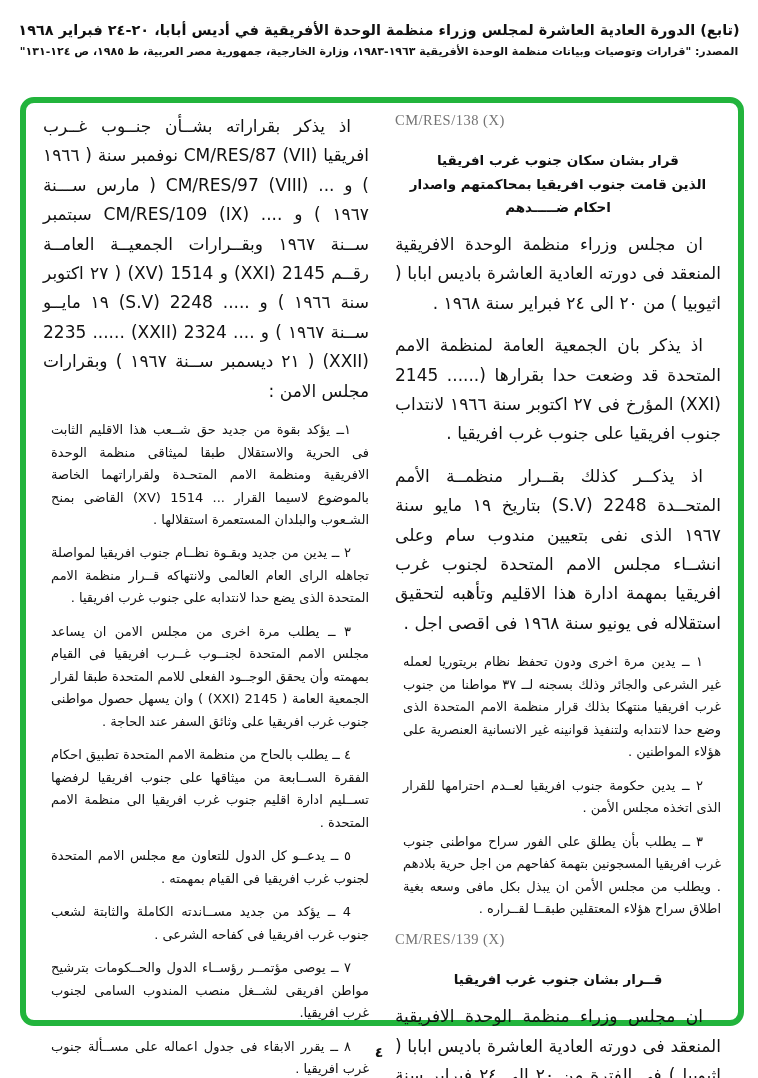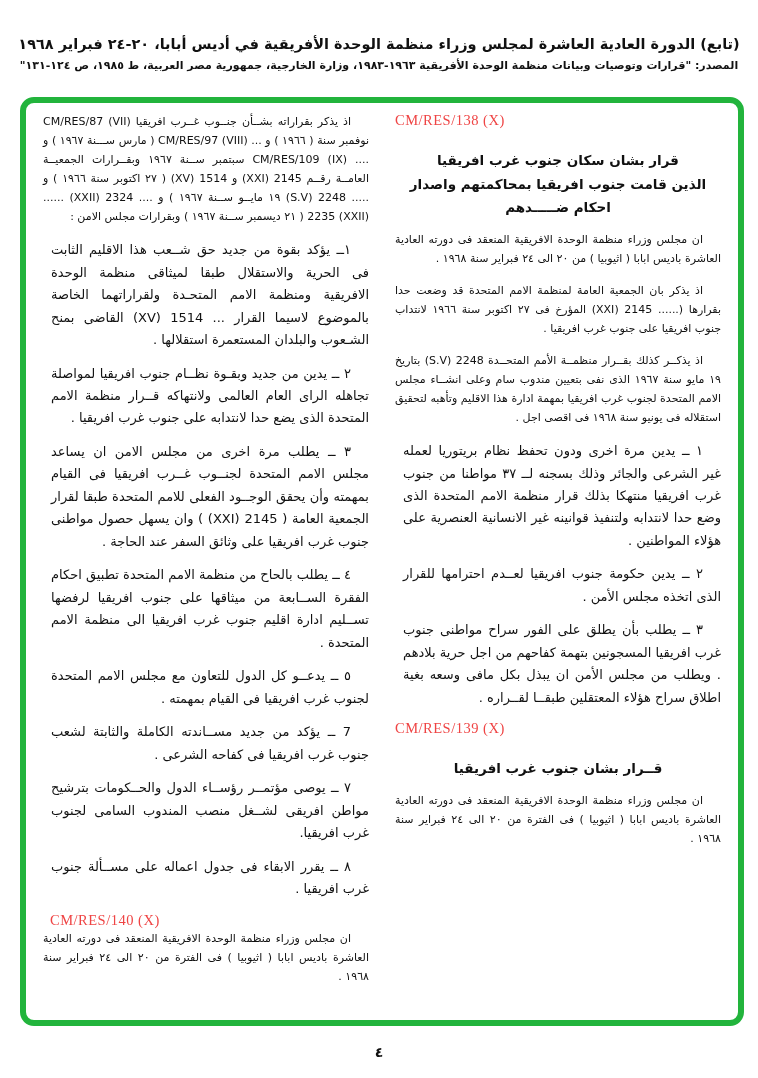--- a/index.html
+++ b/index.html
@@ -6,21 +6,21 @@
   .page{
     position:relative;
     width:758px;height:1078px;
     background:#ffffff;
     font-family:"DejaVu Sans",sans-serif;
     color:#111111;
     overflow:hidden;
   }
   
   .hdr{
-    padding-top:36px;
+    padding-top:22px;
     text-align:center;
     direction:rtl;
   }
   .hdr-line1{
     font-size:14.5px;
     font-weight:bold;
     letter-spacing:0;
   }
   .hdr-line2{
     margin-top:7px;
@@ -49,32 +49,32 @@
     min-width:0;
     direction:rtl;
   }
   
   .resnum{
     direction:ltr;
     text-align:left;
     font-family:"Liberation Serif","DejaVu Serif",serif;
     font-size:14.5px;
     letter-spacing:.5px;
-    color:#ef4444;
+    color:#737373;
   }
   .res-title{
     font-weight:bold;
     text-align:center;
     font-size:13.5px;
     line-height:1.75;
     white-space:pre-line;
     margin:20px 0 10px 0;
   }
   .para{
-    font-size:11px;
+    font-size:17px;
     line-height:1.73;
     text-align:justify;
     text-indent:18px;
     margin:0 0 13px 0;
   }
   .para.last{margin-bottom:0;}
   .item{
     font-size:13px;
     line-height:1.73;
     text-align:justify;
@@ -122,21 +122,21 @@
         <p class="para last">ان مجلس وزراء منظمة الوحدة الافريقية المنعقد فى دورته العادية العاشرة باديس ابابا ( اثيوبيا ) فى الفترة من ٢٠ الى ٢٤ فبراير سنة ١٩٦٨ .</p>
       </div>
 
       <div class="col">
         <p class="para">اذ يذكر بقراراته بشــأن جنــوب غــرب افريقيا CM/RES/87 (VII) نوفمبر سنة ( ١٩٦٦ ) و ... CM/RES/97 (VIII) ( مارس ســـنة ١٩٦٧ ) و .... CM/RES/109 (IX) سبتمبر ســنة ١٩٦٧ وبقــرارات الجمعيــة العامــة رقــم 2145 (XXI) و 1514 (XV) ( ٢٧ اكتوبر سنة ١٩٦٦ ) و ..... 2248 (S.V) ١٩ مايــو ســنة ١٩٦٧ ) و .... 2324 (XXII) ...... 2235 (XXII) ( ٢١ ديسمبر ســنة ١٩٦٧ ) وبقرارات مجلس الامن :</p>
         <p class="item">١ــ يؤكد بقوة من جديد حق شــعب هذا الاقليم الثابت فى الحرية والاستقلال طبقا لميثاقى منظمة الوحدة الافريقية ومنظمة الامم المتحـدة ولقراراتهما الخاصة بالموضوع لاسيما القرار ... 1514 (XV) القاضى بمنح الشـعوب والبلدان المستعمرة استقلالها .</p>
         <p class="item">٢ ــ يدين من جديد وبقـوة نظــام جنوب افريقيا لمواصلة تجاهله الراى العام العالمى ولانتهاكه قــرار منظمة الامم المتحدة الذى يضع حدا لانتدابه على جنوب غرب افريقيا .</p>
         <p class="item">٣ ــ يطلب مرة اخرى من مجلس الامن ان يساعد مجلس الامم المتحدة لجنــوب غــرب افريقيا فى القيام بمهمته وأن يحقق الوجــود الفعلى للامم المتحدة طبقا لقرار الجمعية العامة ( 2145 (XXI) ) وان يسهل حصول مواطنى جنوب غرب افريقيا على وثائق السفر عند الحاجة .</p>
         <p class="item">٤ ــ يطلب بالحاح من منظمة الامم المتحدة تطبيق احكام الفقرة الســابعة من ميثاقها على جنوب افريقيا لرفضها تســليم ادارة اقليم جنوب غرب افريقيا الى منظمة الامم المتحدة .</p>
         <p class="item">٥ ــ يدعــو كل الدول للتعاون مع مجلس الامم المتحدة لجنوب غرب افريقيا فى القيام بمهمته .</p>
-        <p class="item">7 ــ يؤكد من جديد مســاندته الكاملة والثابتة لشعب جنوب غرب افريقيا فى كفاحه الشرعى .</p>
+        <p class="item">4 ــ يؤكد من جديد مســاندته الكاملة والثابتة لشعب جنوب غرب افريقيا فى كفاحه الشرعى .</p>
         <p class="item">٧ ــ يوصى مؤتمــر رؤســاء الدول والحــكومات بترشيح مواطن افريقى لشــغل منصب المندوب السامى لجنوب غرب افريقيا.</p>
         <p class="item">٨ ــ يقرر الابقاء فى جدول اعماله على مســألة جنوب غرب افريقيا .</p>
 
         <div class="resnum" style="margin-top:10px;margin-left:7px;">CM/RES/140 (X)</div>
         <p class="para last">ان مجلس وزراء منظمة الوحدة الافريقية المنعقد فى دورته العادية العاشرة باديس ابابا ( اثيوبيا ) فى الفترة من ٢٠ الى ٢٤ فبراير سنة ١٩٦٨ .</p>
       </div>
 
     </div>
   </div>
 

